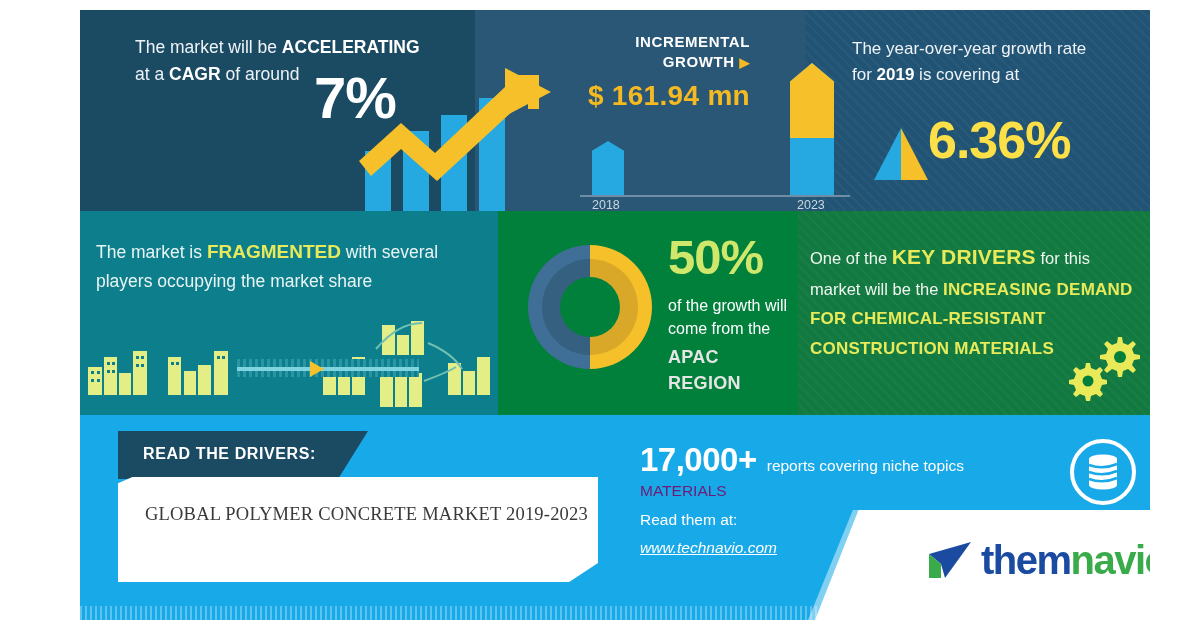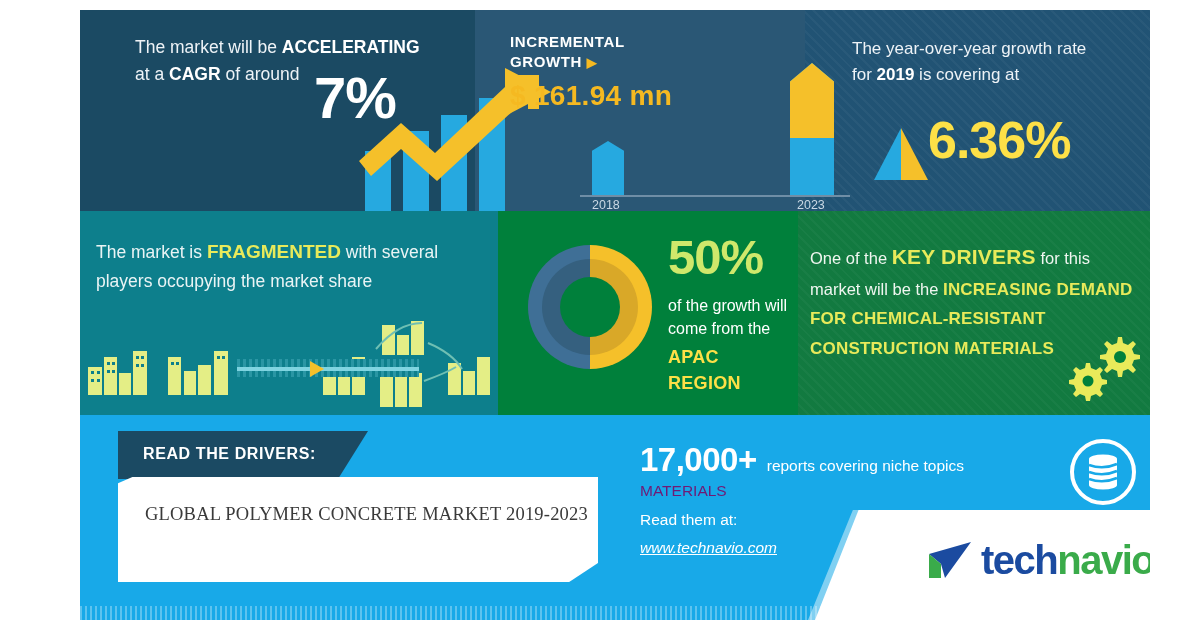--- a/index.html
+++ b/index.html
@@ -15,21 +15,21 @@
     background-image:repeating-linear-gradient(45deg,rgba(255,255,255,.035) 0 2px,transparent 2px 7px);}
   .b1-chev{position:absolute;left:700px;top:0;width:60px;height:201px;background:#2a5775;
     clip-path:polygon(0 0,60% 0,100% 50%,60% 100%,0 100%);opacity:.85;}
 
   .t1{position:absolute;left:55px;top:24px;width:330px;color:#eef3f7;font-size:17.5px;line-height:1.55;}
   .t1 b{color:#ffffff;font-weight:bold;}
   .pct7{position:absolute;left:234px;top:54px;font-size:58px;font-weight:bold;color:#fff;letter-spacing:-1px;}
 
   .chartwrap{position:absolute;left:275px;top:55px;width:210px;height:148px;}
 
-  .incr{position:absolute;left:430px;top:22px;width:240px;text-align:left;}
+  .incr{position:absolute;left:430px;top:22px;width:240px;text-align:right;}
   .incr .ln{color:#fff;font-size:15px;font-weight:bold;letter-spacing:.6px;line-height:1.35;}
   .incr .amt{color:#f5b921;font-size:28px;font-weight:bold;margin-top:7px;letter-spacing:.3px;}
   .arrowglyph{color:#f5b921;font-size:13px;}
   .axisline{position:absolute;left:500px;top:185px;width:270px;height:2px;background:#6f8ea6;}
   .yr{position:absolute;top:188px;color:#c9d8e4;font-size:12.5px;}
   .yr2018{left:512px;} .yr2023{left:717px;}
   .bar2018{position:absolute;left:512px;top:131px;width:32px;height:54px;background:#26a9e0;
     clip-path:polygon(0 18%,50% 0,100% 18%,100% 100%,0 100%);}
   .bar2023{position:absolute;left:710px;top:53px;width:44px;height:132px;background:#26a9e0;
     clip-path:polygon(0 14%,50% 0,100% 14%,100% 100%,0 100%);}
@@ -47,21 +47,21 @@
   .b2-right{position:absolute;left:718px;top:0;width:352px;height:204px;background:#127a40;
     background-image:repeating-linear-gradient(45deg,rgba(255,255,255,.03) 0 2px,transparent 2px 7px);}
 
   .t3{position:absolute;left:16px;top:26px;width:400px;color:#eaf4f5;font-size:17.5px;line-height:1.6;}
   .t3 b{color:#e8ea5a;font-weight:bold;font-size:19px;}
   .cityrow{position:absolute;left:0;top:110px;width:418px;height:90px;}
 
   .donut{position:absolute;left:28px;top:32px;width:128px;height:128px;}
   .t4{position:absolute;left:170px;top:22px;width:128px;color:#ffffff;font-size:16px;line-height:1.45;}
   .big50{color:#cfe86b;font-size:49px;font-weight:bold;line-height:1;letter-spacing:-1px;}
-  .apac{color:#fde047;font-weight:bold;font-size:18px;letter-spacing:.3px;}
+  .apac{color:#e5e5e5;font-weight:bold;font-size:18px;letter-spacing:.3px;}
 
   .t5{position:absolute;left:12px;top:28px;width:332px;font-size:16.5px;line-height:1.72;color:#f0f6f0;}
   .t5 .kd{color:#e8ea5a;font-weight:bold;font-size:21px;letter-spacing:.2px;}
   .t5 .hl{color:#e8ea5a;font-weight:bold;font-size:17px;letter-spacing:.2px;}
   .gears{position:absolute;left:268px;top:120px;width:80px;height:72px;}
 
   
   .band3{position:absolute;left:0;top:405px;width:1070px;height:205px;background:#18a9e8;}
   .band3 .hatch{position:absolute;left:0;bottom:0;width:1070px;height:14px;
     background:repeating-linear-gradient(90deg,rgba(255,255,255,.30) 0 2px,transparent 2px 5px);}
@@ -296,21 +296,21 @@
       </svg>
     </div>
 
     <div class="wedgeedge"></div>
     <div class="whitewedge"></div>
     <div class="logo">
       <svg width="52" height="44" viewBox="0 0 52 44" style="margin-right:4px;">
         <path d="M4 16 L46 4 L20 40 L16 26 Z" fill="#1b4ba0"></path>
         <path d="M4 16 L16 26 L16 40 L4 40 Z" fill="#3aab4a"></path>
       </svg>
-      <span class="wordA">tech</span>
+      <span class="wordA">them</span>
           <span class="wordB">navio</span>
     </div>
 
     <div class="hatch"></div>
   </div>
 
 </div>
 </div>
 
 </body></html>

